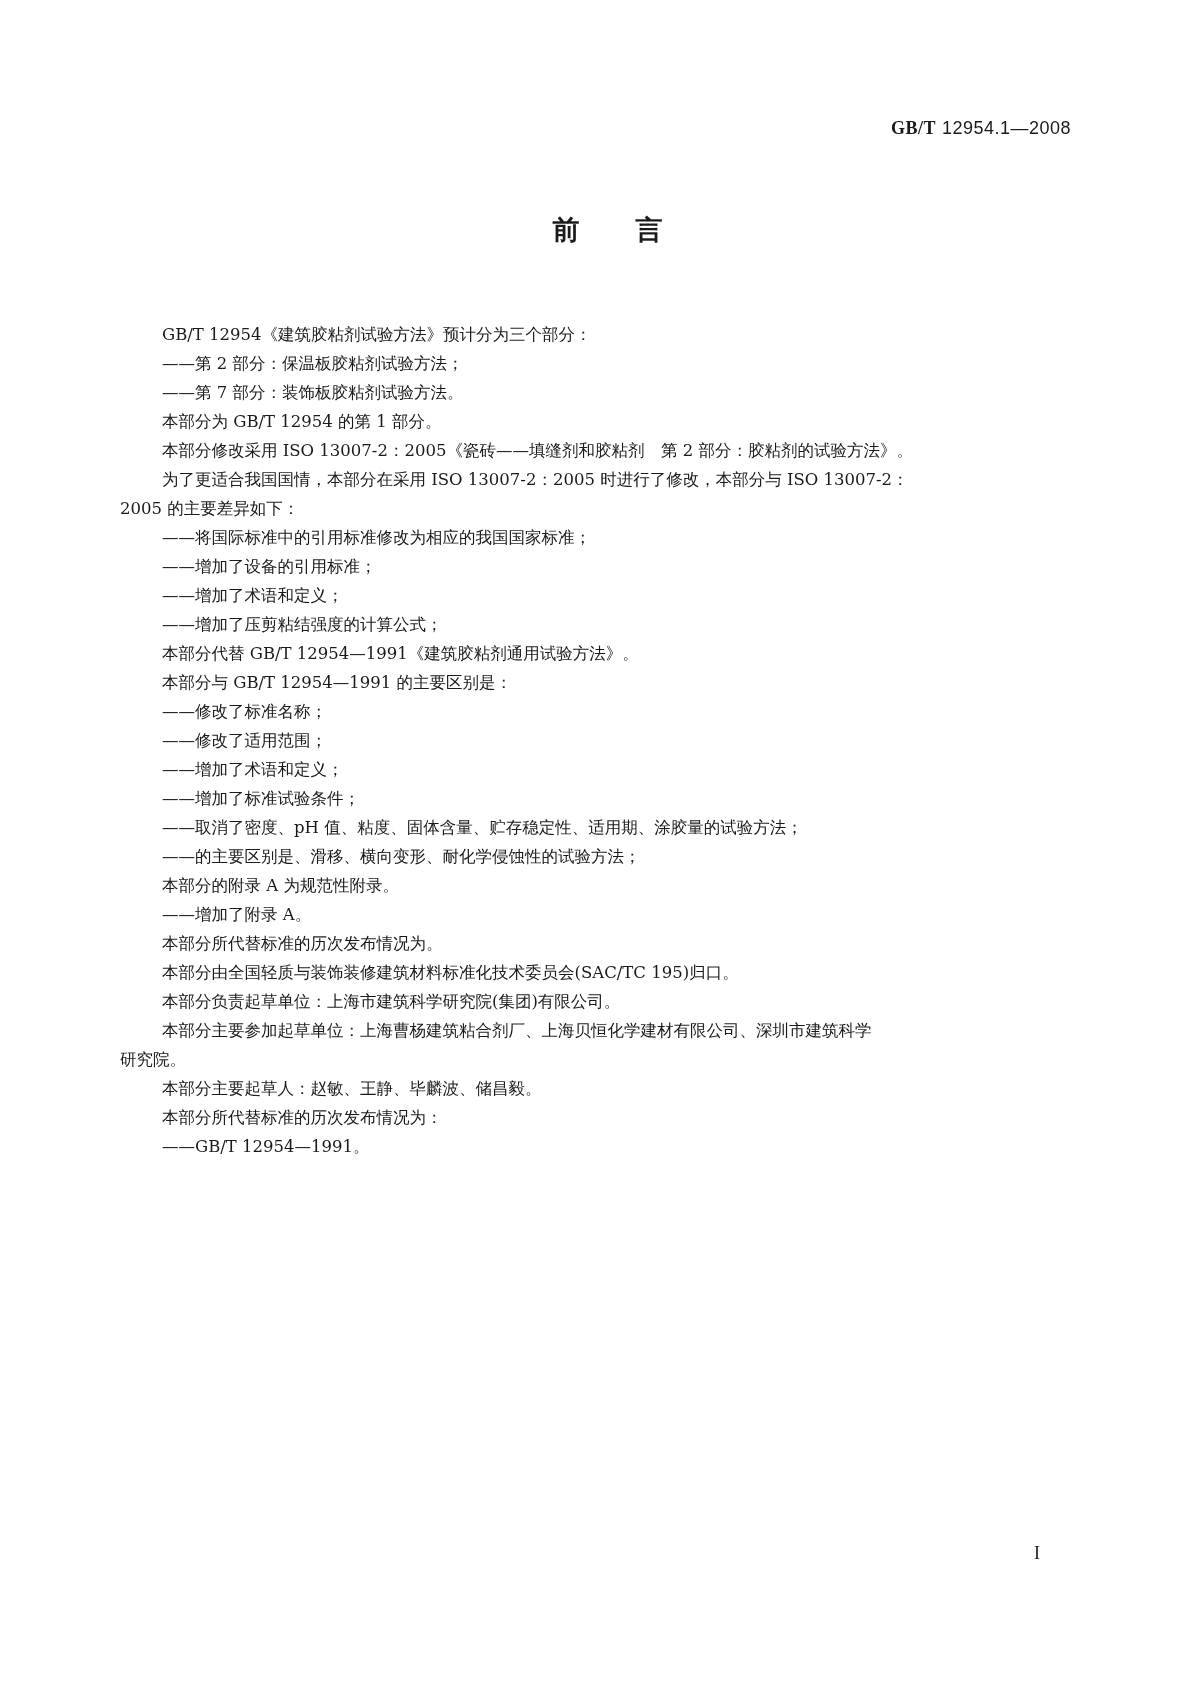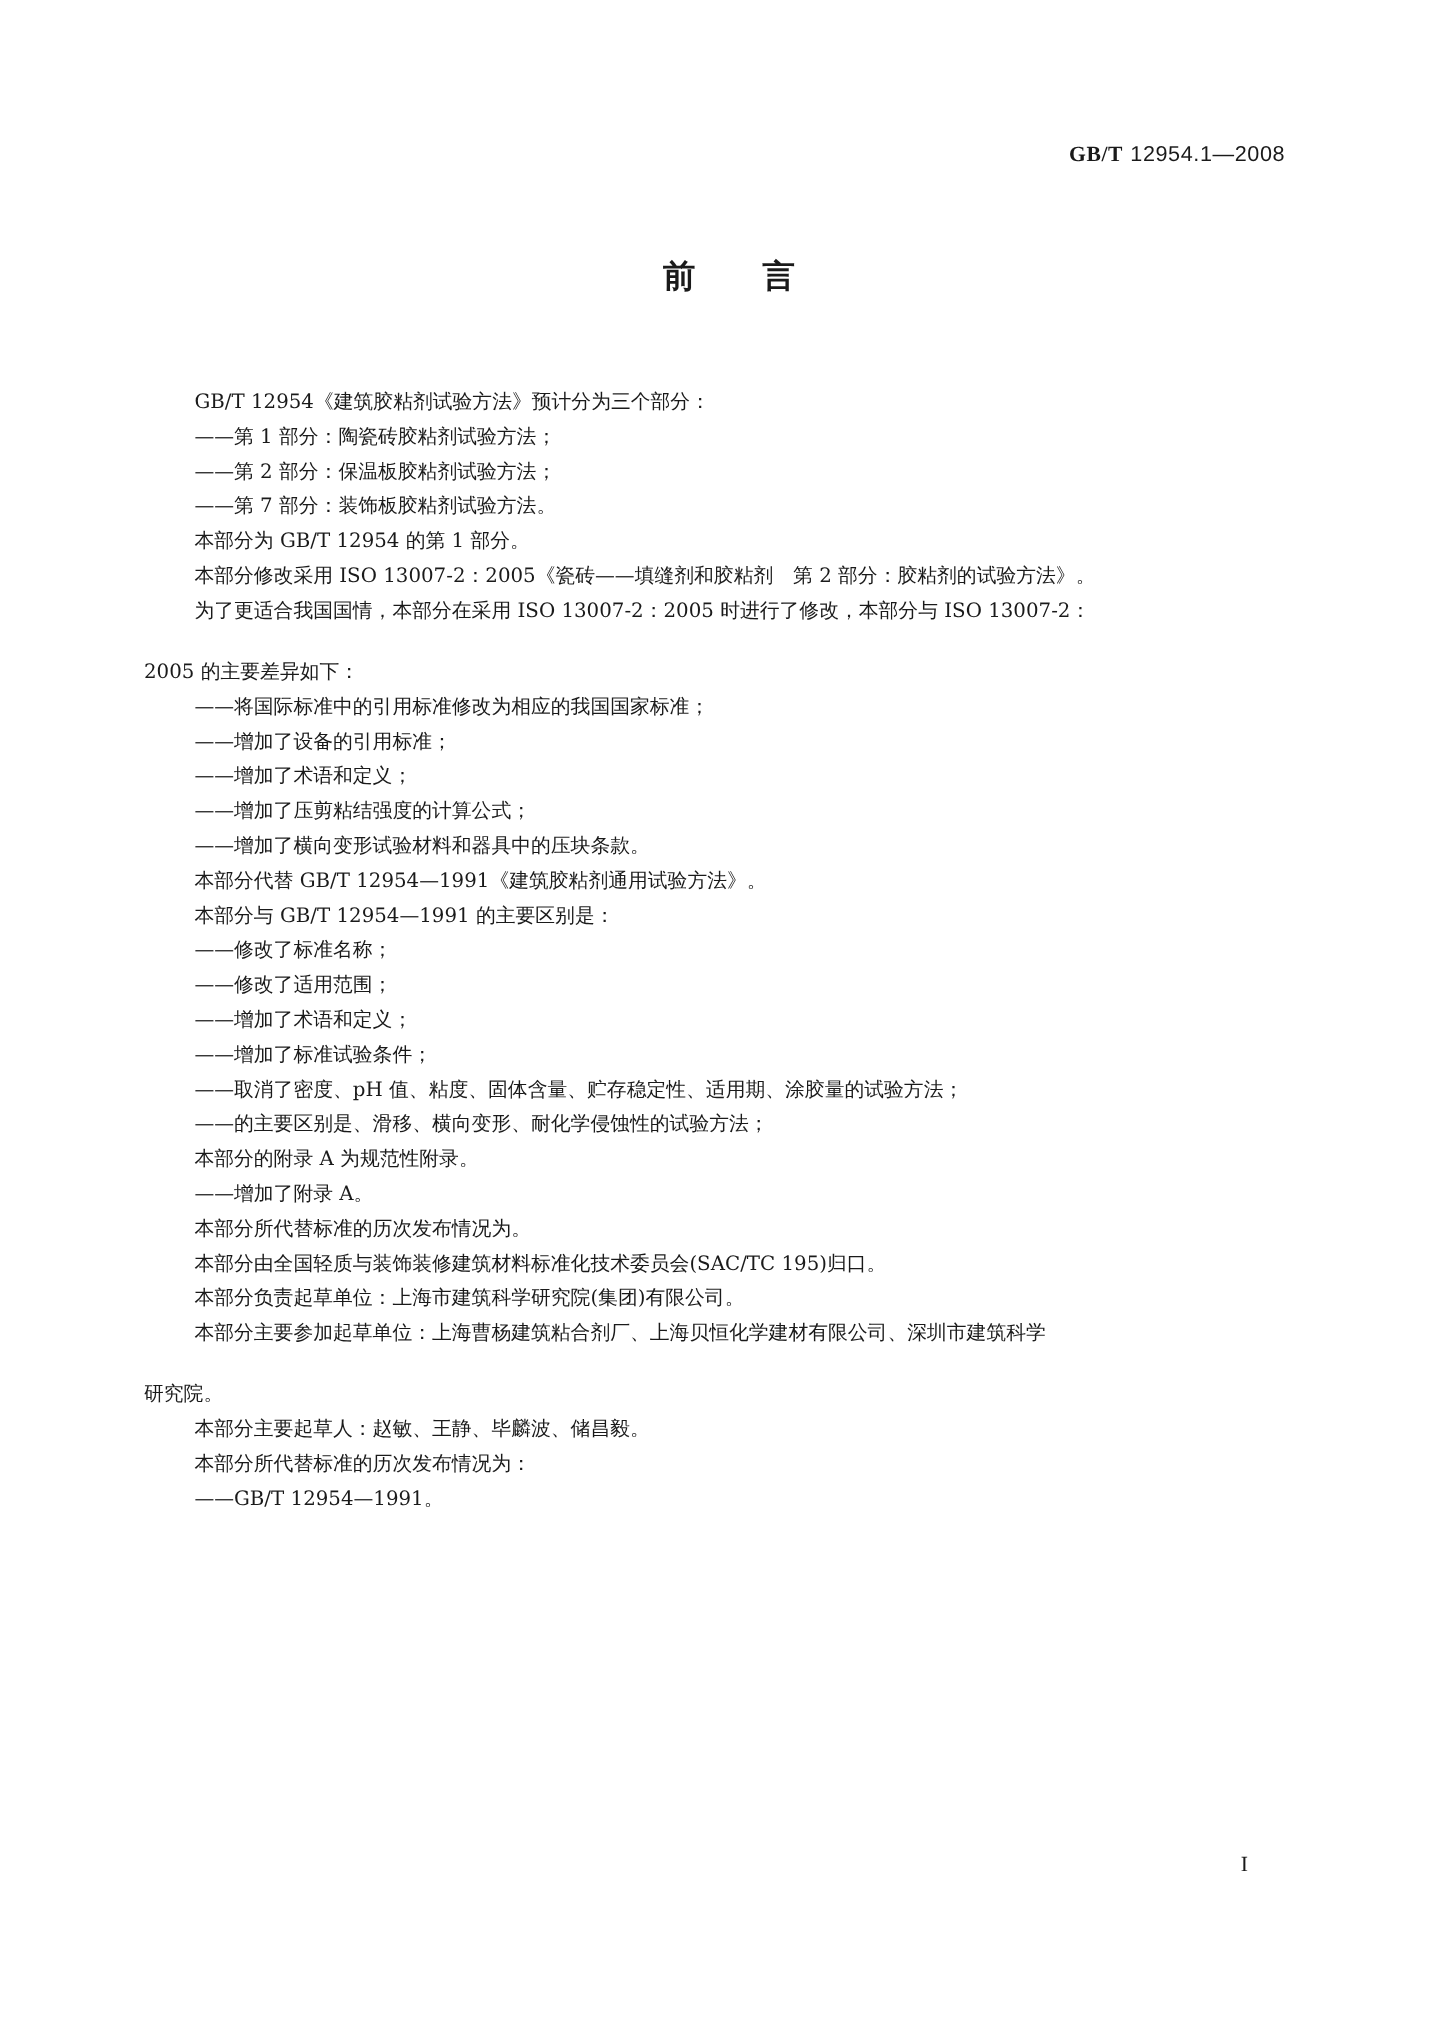--- a/index.html
+++ b/index.html
@@ -4,46 +4,44 @@
   <style>
     html, body { margin: 0; padding: 0; background: #ffffff; }
     body { width: 1191px; height: 1684px; position: relative; overflow: hidden; color: #1a1a1a; font-family: "DejaVu Serif", "Liberation Serif", serif; }
     .header-id { position: absolute; top: 118px; right: 120px; font-size: 17px; letter-spacing: 0.5px; }
     .header-id .gb { font-family: "Liberation Serif", "DejaVu Serif", serif; font-weight: bold; font-size: 18px; }
     .header-id .num { font-family: "Liberation Sans", "DejaVu Sans", sans-serif; font-size: 18px; margin-left: 6px; }
     .title { position: absolute; top: 212px; left: 12px; width: 100%; text-align: center; font-family: "DejaVu Sans", "Liberation Sans", sans-serif; font-weight: bold; font-size: 27px; letter-spacing: 56px; text-indent: 56px; }
     .body { position: absolute; top: 320px; left: 120px; width: 952px; font-size: 16.5px; }
     .line { height: 29px; line-height: 29px; white-space: nowrap; }
     .indent { padding-left: 42px; }
-    .noindent { padding-left: 0; margin-top: 22px; }
+    .noindent { padding-left: 0; }
     .footer-page { position: absolute; top: 1543px; left: 1034px; font-family: "Liberation Serif", serif; font-size: 18px; }
   </style>
 </head>
 <body>
 
 <div class="header-id">
   <span class="gb">GB/T</span><span class="num">12954.1—2008</span>
 </div>
 
 <div class="title">前言</div>
 
 <div class="body">
   <div class="line indent">GB/T 12954《建筑胶粘剂试验方法》预计分为三个部分：</div>
-  <div class="line indent">——第 1 部分：陶瓷砖胶粘剂试验方法；</div>
   <div class="line indent">——第 2 部分：保温板胶粘剂试验方法；</div>
   <div class="line indent">——第 7 部分：装饰板胶粘剂试验方法。</div>
   <div class="line indent">本部分为 GB/T 12954 的第 1 部分。</div>
   <div class="line indent">本部分修改采用 ISO 13007-2：2005《瓷砖——填缝剂和胶粘剂　第 2 部分：胶粘剂的试验方法》。</div>
   <div class="line indent">为了更适合我国国情，本部分在采用 ISO 13007-2：2005 时进行了修改，本部分与 ISO 13007-2：</div>
   <div class="line noindent">2005 的主要差异如下：</div>
   <div class="line indent">——将国际标准中的引用标准修改为相应的我国国家标准；</div>
   <div class="line indent">——增加了设备的引用标准；</div>
   <div class="line indent">——增加了术语和定义；</div>
   <div class="line indent">——增加了压剪粘结强度的计算公式；</div>
-  <div class="line indent">——增加了横向变形试验材料和器具中的压块条款。</div>
   <div class="line indent">本部分代替 GB/T 12954—1991《建筑胶粘剂通用试验方法》。</div>
   <div class="line indent">本部分与 GB/T 12954—1991 的主要区别是：</div>
   <div class="line indent">——修改了标准名称；</div>
   <div class="line indent">——修改了适用范围；</div>
   <div class="line indent">——增加了术语和定义；</div>
   <div class="line indent">——增加了标准试验条件；</div>
   <div class="line indent">——取消了密度、pH 值、粘度、固体含量、贮存稳定性、适用期、涂胶量的试验方法；</div>
   <div class="line indent">——的主要区别是、滑移、横向变形、耐化学侵蚀性的试验方法；</div>
   <div class="line indent">本部分的附录 A 为规范性附录。</div>
   <div class="line indent">——增加了附录 A。</div>

